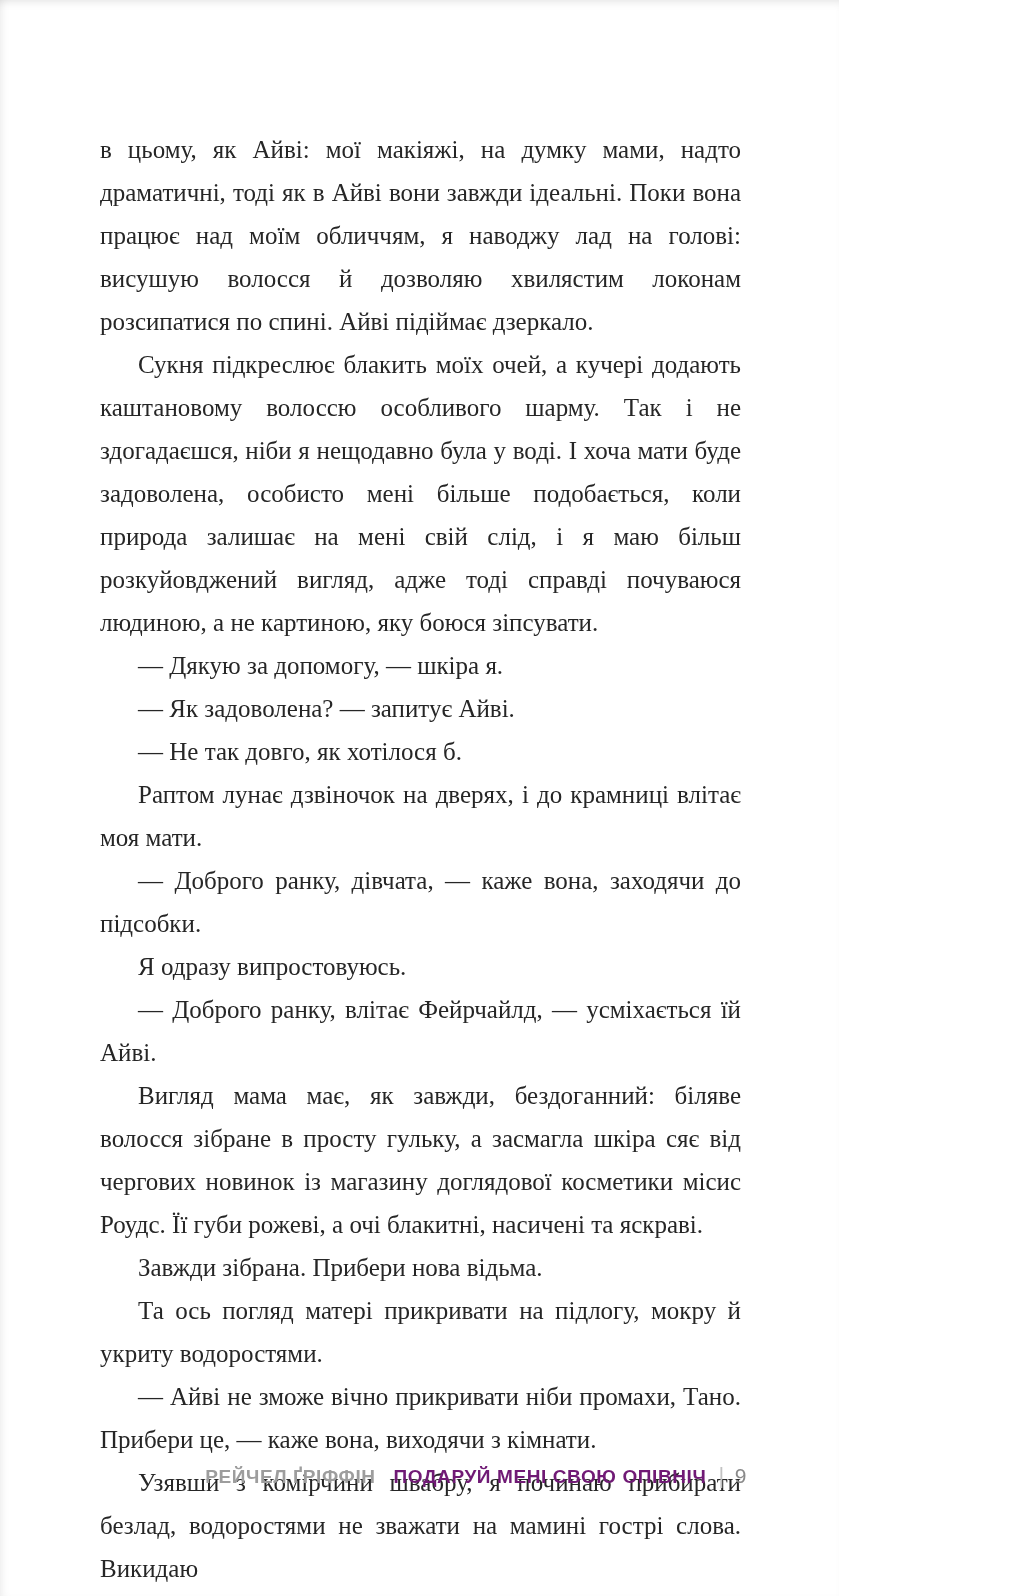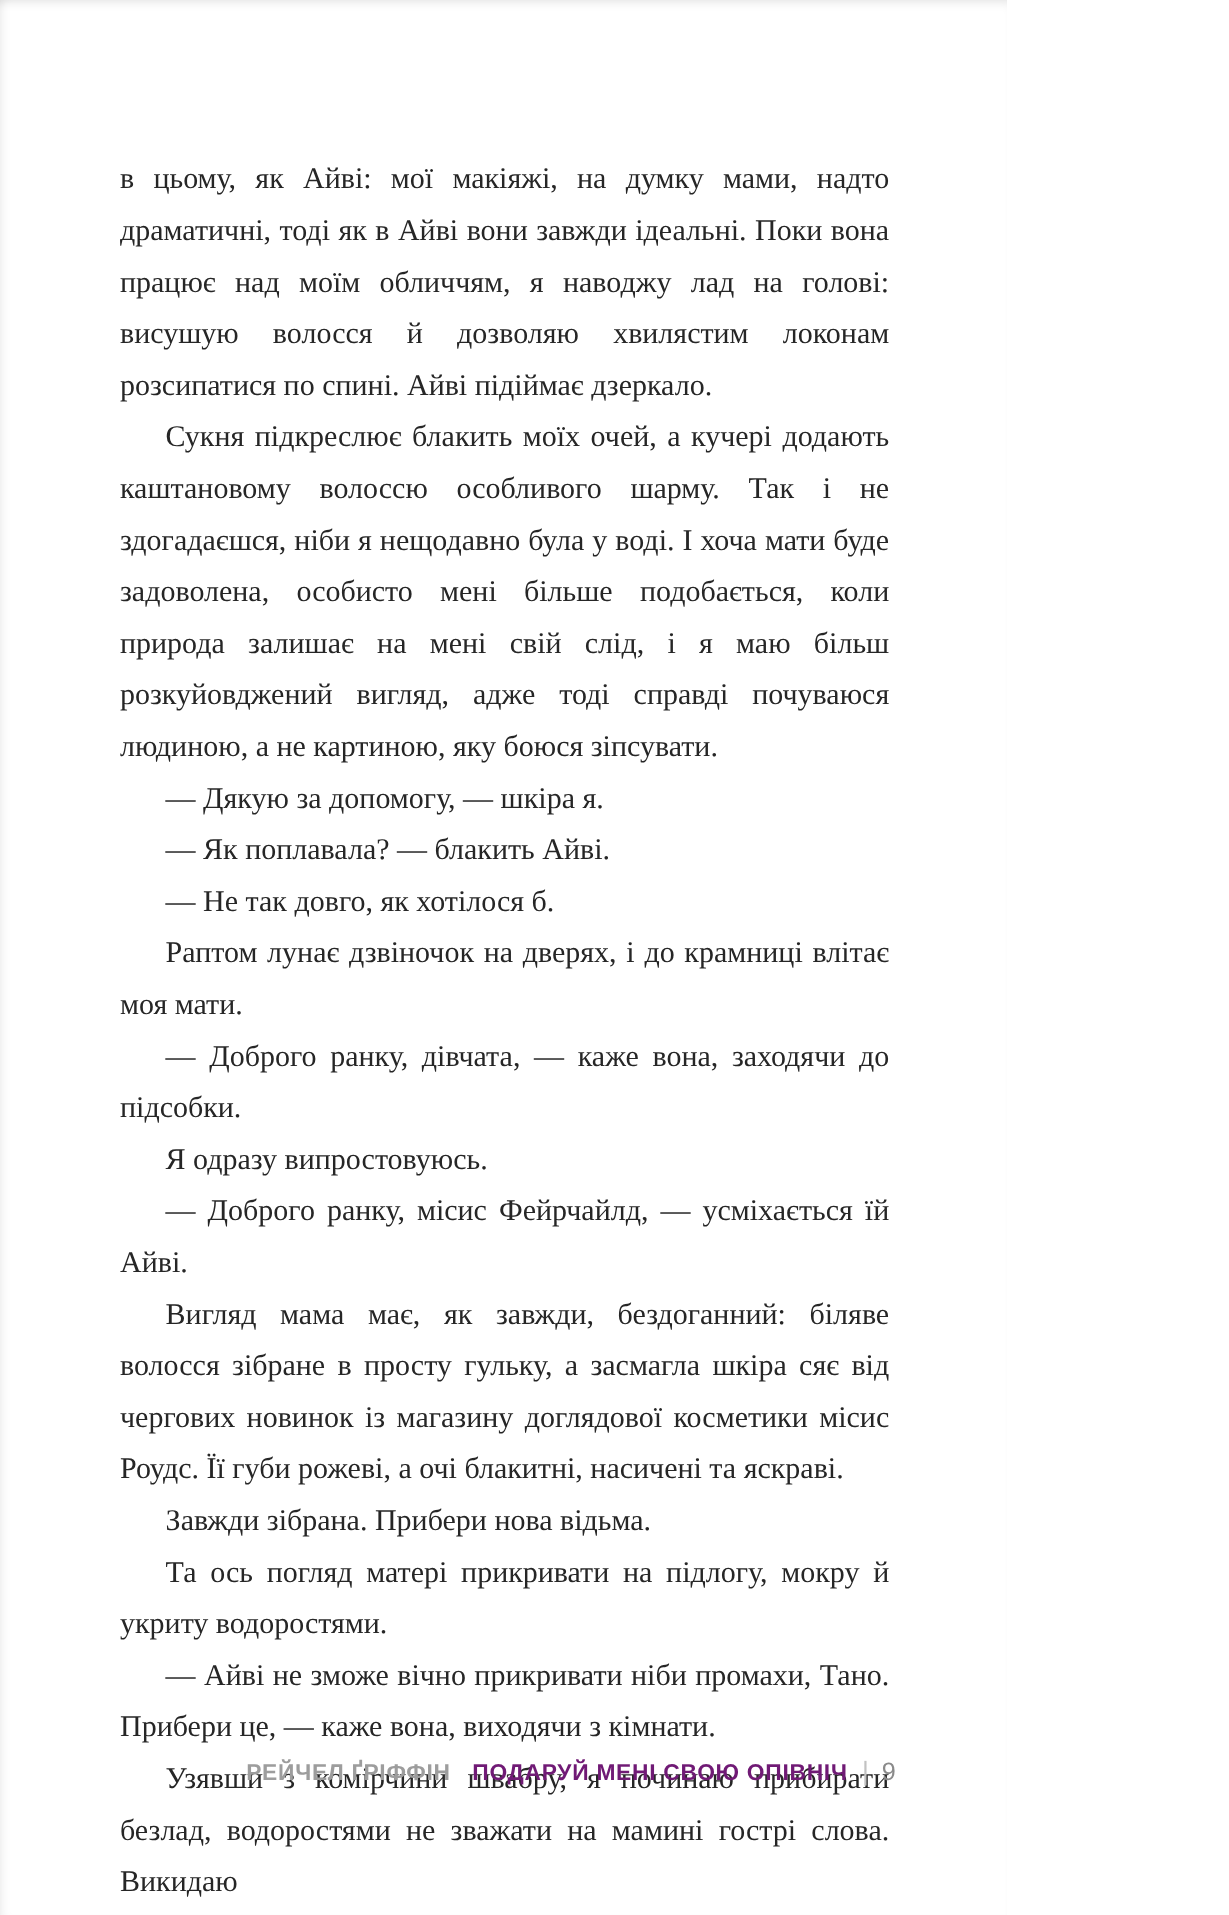--- a/index.html
+++ b/index.html
@@ -74,31 +74,31 @@
 <div class="page">
 
   <main class="text-block">
 
       <p class="para no-indent">в цьому, як Айві: мої макіяжі, на думку мами, надто драматичні, тоді як в Айві вони завжди ідеальні. Поки вона працює над моїм обличчям, я наводжу лад на голові: висушую волосся й дозволяю хвилястим локонам розсипатися по спині. Айві підіймає дзеркало.</p>
 
       <p class="para">Сукня підкреслює блакить моїх очей, а кучері додають каштановому волоссю особливого шарму. Так і не здогадаєшся, ніби я нещодавно була у воді. І хоча мати буде задоволена, особисто мені більше подобається, коли природа залишає на мені свій слід, і я маю більш розкуйовджений вигляд, адже тоді справді почуваюся людиною, а не картиною, яку боюся зіпсувати.</p>
 
       <p class="para">— Дякую за допомогу, — шкіра я.</p>
 
-      <p class="para">— Як поплавала? — блакить Айві.</p>
+      <p class="para">— Як задоволена? — запитує Айві.</p>
 
       <p class="para">— Не так довго, як хотілося б.</p>
 
       <p class="para">Раптом лунає дзвіночок на дверях, і до крамниці влітає моя мати.</p>
 
       <p class="para">— Доброго ранку, дівчата, — каже вона, заходячи до підсобки.</p>
 
       <p class="para">Я одразу випростовуюсь.</p>
 
-      <p class="para">— Доброго ранку, місис Фейрчайлд, — усміхається їй Айві.</p>
+      <p class="para">— Доброго ранку, влітає Фейрчайлд, — усміхається їй Айві.</p>
 
       <p class="para">Вигляд мама має, як завжди, бездоганний: біляве волосся зібране в просту гульку, а засмагла шкіра сяє від чергових новинок із магазину доглядової косметики місис Роудс. Її губи рожеві, а очі блакитні, насичені та яскраві.</p>
 
       <p class="para">Завжди зібрана. Прибери нова відьма.</p>
 
       <p class="para">Та ось погляд матері прикривати на підлогу, мокру й укриту водоростями.</p>
 
       <p class="para">— Айві не зможе вічно прикривати ніби промахи, Тано. Прибери це, — каже вона, виходячи з кімнати.</p>
 
       <p class="para">Узявши з комірчини швабру, я починаю прибирати безлад, водоростями не зважати на мамині гострі слова. Викидаю</p>

